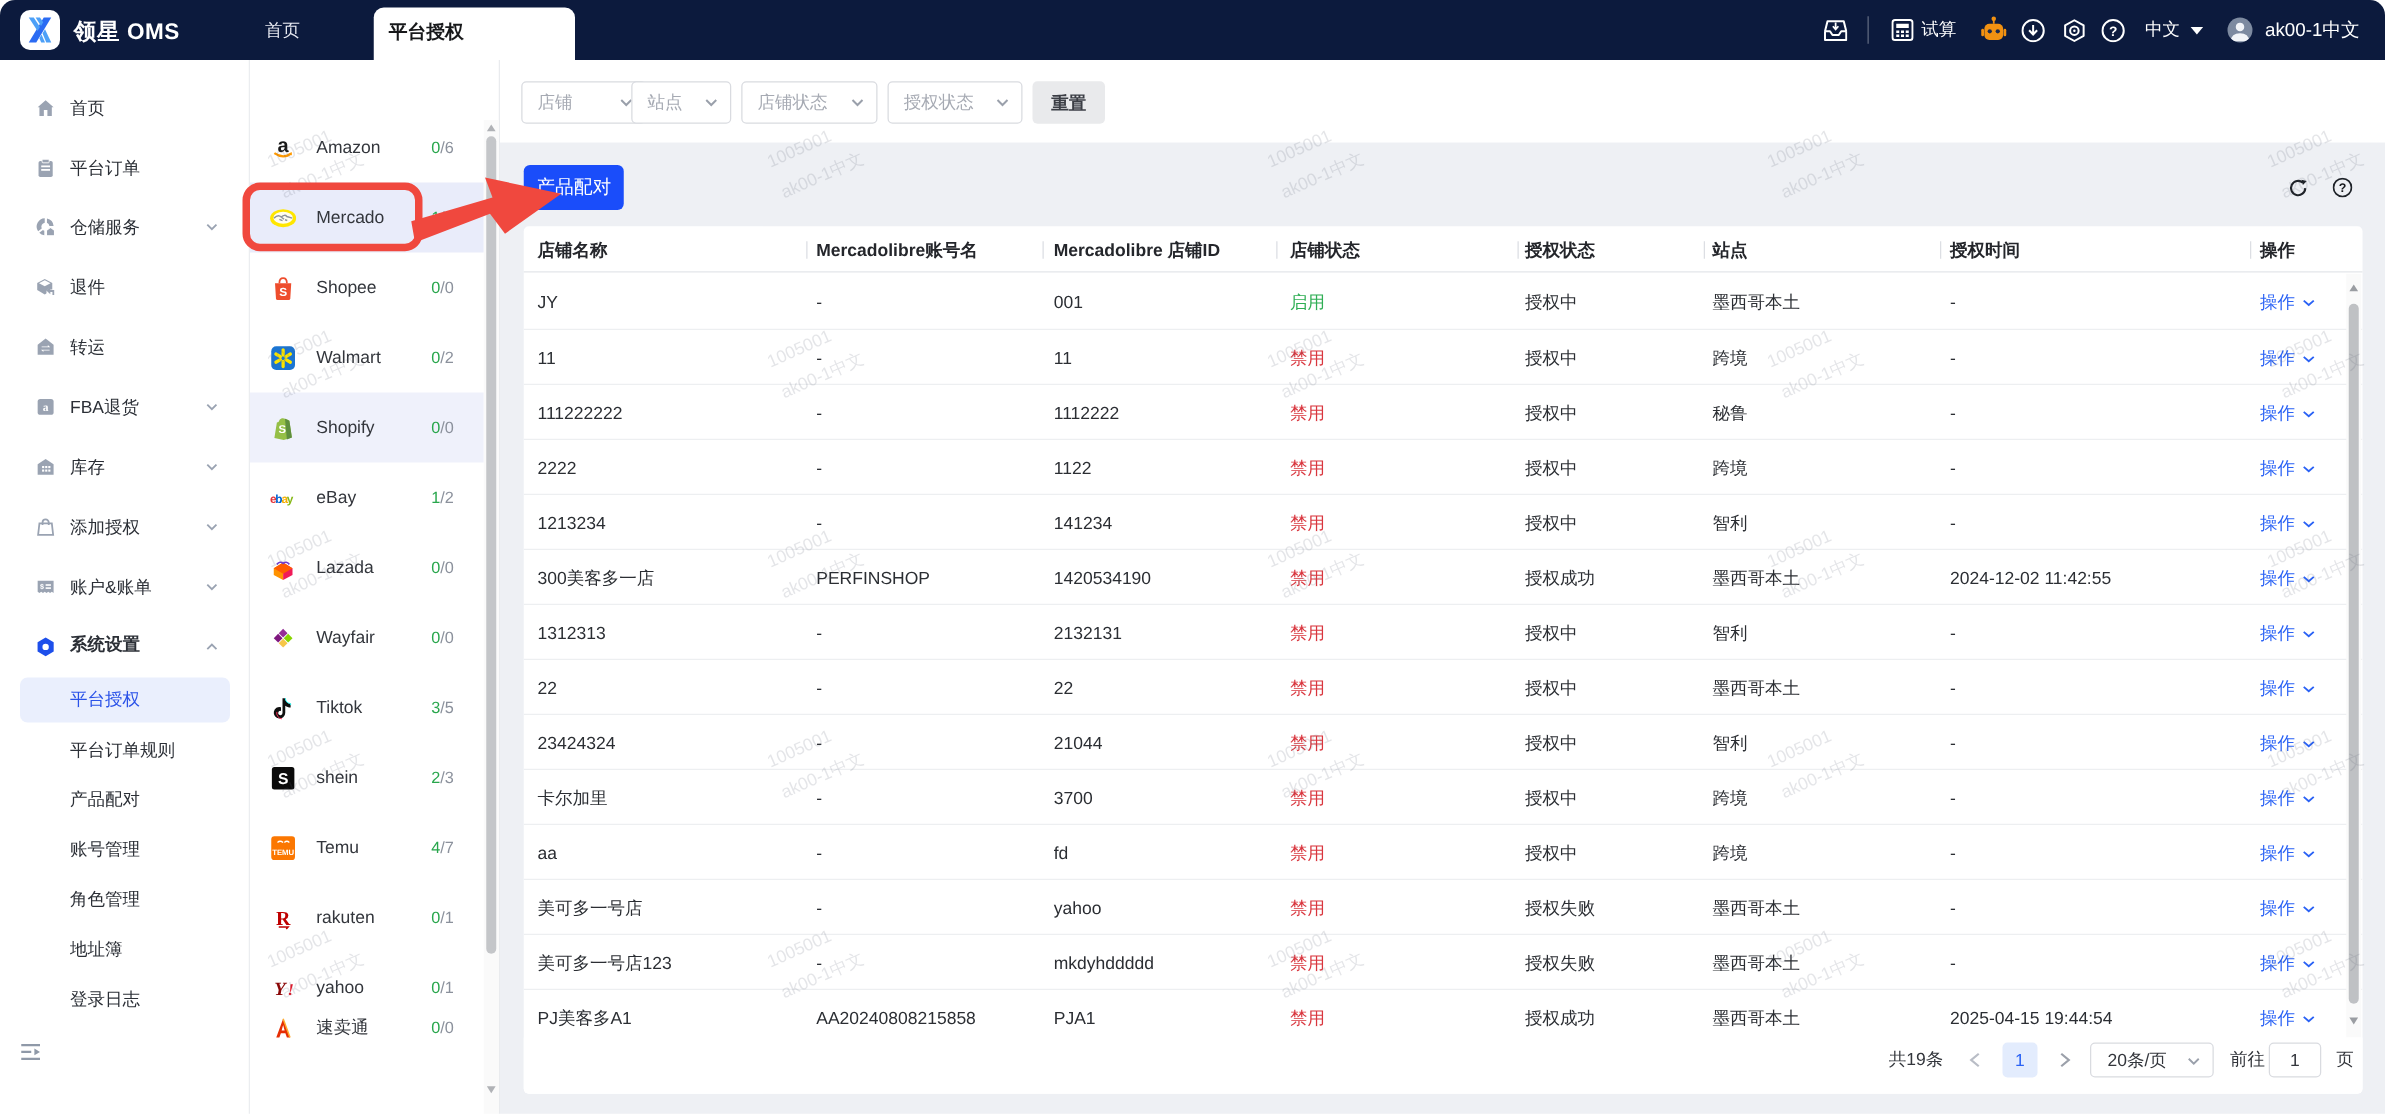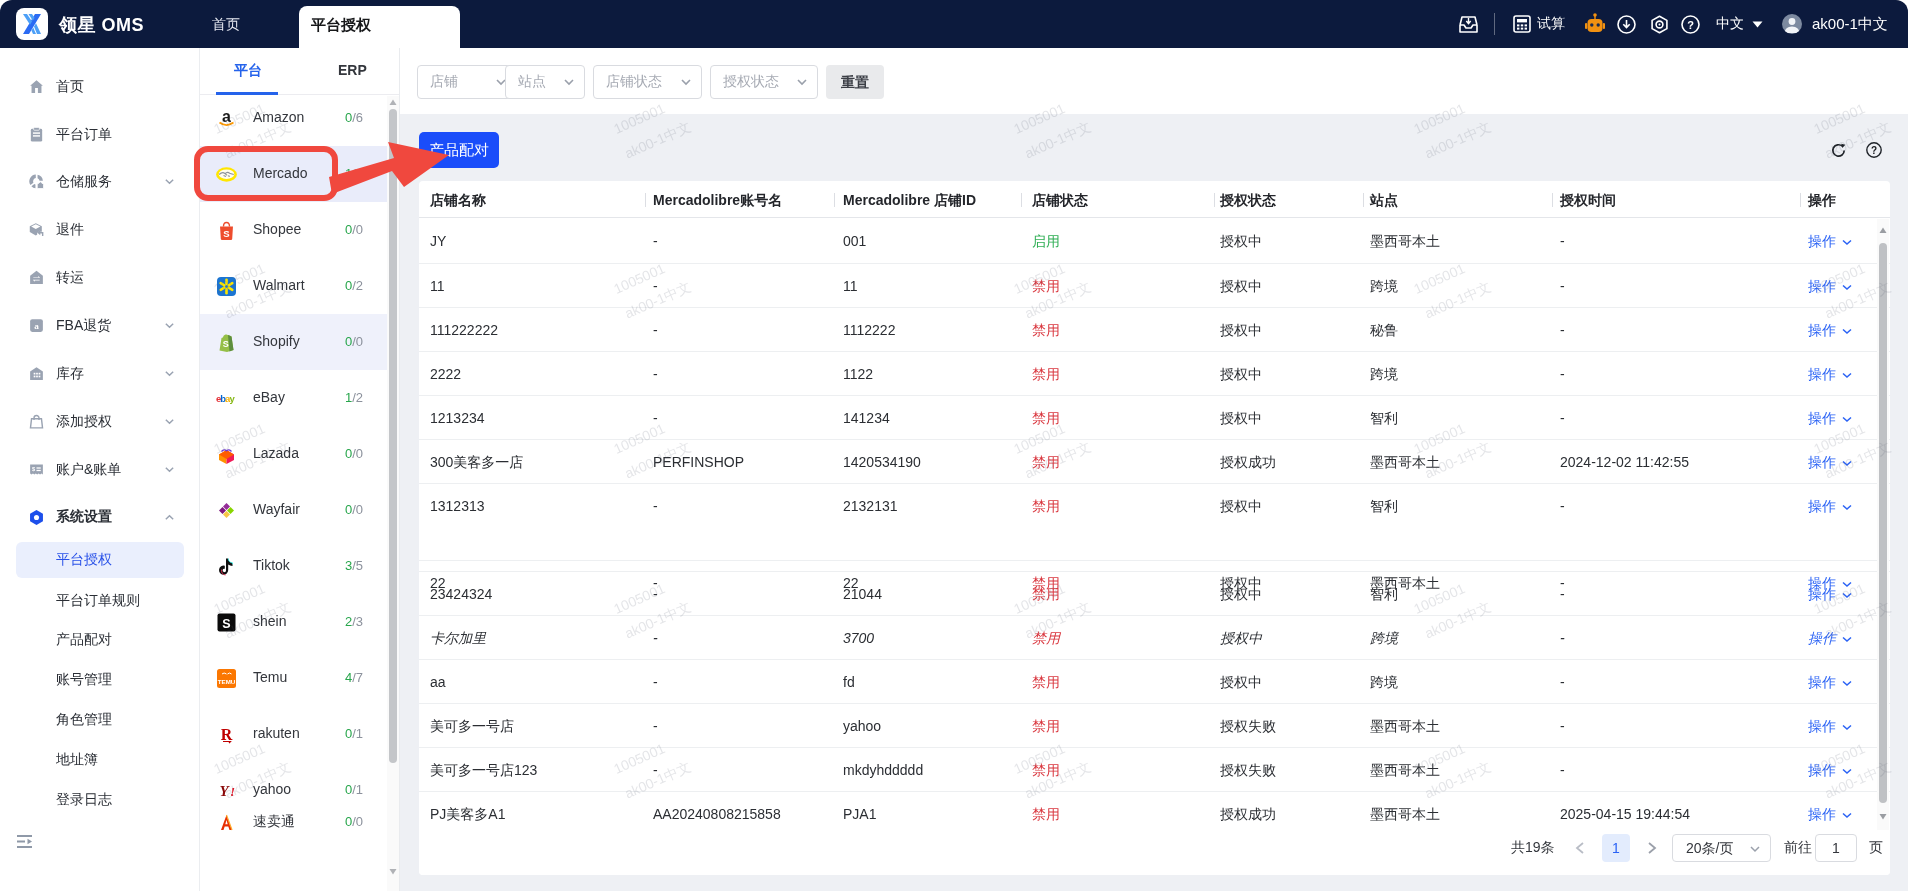--- a/index.html
+++ b/index.html
@@ -209,21 +209,21 @@
           <span class="td" style="left:234px">-</span>
           <span class="td" style="left:424px">2132131</span>
           <span class="td r" style="left:613px">禁用</span>
           <span class="td" style="left:801px">授权中</span>
           <span class="td" style="left:951px">智利</span>
           <span class="td" style="left:1141px">-</span>
           <span class="td op" style="left:1389px">操作 <svg width="10" height="7" style="margin-left:2px">
               <path d="M1 1.5 L5 5 L9 1.5" stroke="#2a62f5" stroke-width="1.5" fill="none"></path>
             </svg></span>
         </div>
-      <div class="tr" style="top:308px;margin-top:33px;">
+      <div class="tr" style="top:308px;">
           <span class="td" style="left:11px">22</span>
           <span class="td" style="left:234px">-</span>
           <span class="td" style="left:424px">22</span>
           <span class="td r" style="left:613px">禁用</span>
           <span class="td" style="left:801px">授权中</span>
           <span class="td" style="left:951px">墨西哥本土</span>
           <span class="td" style="left:1141px">-</span>
           <span class="td op" style="left:1389px">操作 <svg width="10" height="7" style="margin-left:2px">
               <path d="M1 1.5 L5 5 L9 1.5" stroke="#2a62f5" stroke-width="1.5" fill="none"></path>
             </svg></span>
@@ -233,21 +233,21 @@
           <span class="td" style="left:234px">-</span>
           <span class="td" style="left:424px">21044</span>
           <span class="td r" style="left:613px">禁用</span>
           <span class="td" style="left:801px">授权中</span>
           <span class="td" style="left:951px">智利</span>
           <span class="td" style="left:1141px">-</span>
           <span class="td op" style="left:1389px">操作 <svg width="10" height="7" style="margin-left:2px">
               <path d="M1 1.5 L5 5 L9 1.5" stroke="#2a62f5" stroke-width="1.5" fill="none"></path>
             </svg></span>
         </div>
-      <div class="tr" style="top:396px;font-style:italic;">
+      <div class="tr" style="top:396px;">
           <span class="td" style="left:11px">卡尔加里</span>
           <span class="td" style="left:234px">-</span>
           <span class="td" style="left:424px">3700</span>
           <span class="td r" style="left:613px">禁用</span>
           <span class="td" style="left:801px">授权中</span>
           <span class="td" style="left:951px">跨境</span>
           <span class="td" style="left:1141px">-</span>
           <span class="td op" style="left:1389px">操作 <svg width="10" height="7" style="margin-left:2px">
               <path d="M1 1.5 L5 5 L9 1.5" stroke="#2a62f5" stroke-width="1.5" fill="none"></path>
             </svg></span>
@@ -465,25 +465,20 @@
   <span class="sub" style="top:743px">登录日志</span>
   <div id="sel-sub">
       <span>平台授权</span>
     </div>
   <svg style="position:absolute;left:16px;top:786px" width="17" height="15" viewBox="0 0 17 15">
       <path d="M1 2 L16 2 M1 7.5 L9 7.5 M1 13 L16 13" stroke="#8f99a8" stroke-width="1.8"></path>
       <path d="M16 7.5 L11.5 4.8 L11.5 10.2 Z" fill="#8f99a8"></path>
     </svg>
 </div>
 <div id="panel">
-  <div id="ptabs">
-      <span id="ptab1">平台</span>
-      <span id="ptab2">ERP</span>
-      <div id="punder"></div>
-    </div>
   <div id="plist" style="position:absolute;left:0;top:48px;width:187px;height:795px;overflow:hidden">
       <div style="position:absolute;left:0;top:-6px;width:187px">
     <div class="p-row" style="top:0px">
           <svg class="pic" viewBox="0 0 21 21">
             <text x="10.5" y="13.5" font-size="16" font-weight="bold" fill="#1a1a1a" text-anchor="middle" font-family="Liberation Sans">a</text>
             <path d="M3.5 14.5 Q10.5 19.5 17 14.8" stroke="#ff9900" stroke-width="1.8" fill="none"></path>
             <path d="M17.6 13.6 L17.2 16.4 L15.4 15.2 Z" fill="#ff9900"></path>
           </svg>
           <span class="pname">Amazon</span>
           <span class="pnum"><b>0</b>/6</span>

